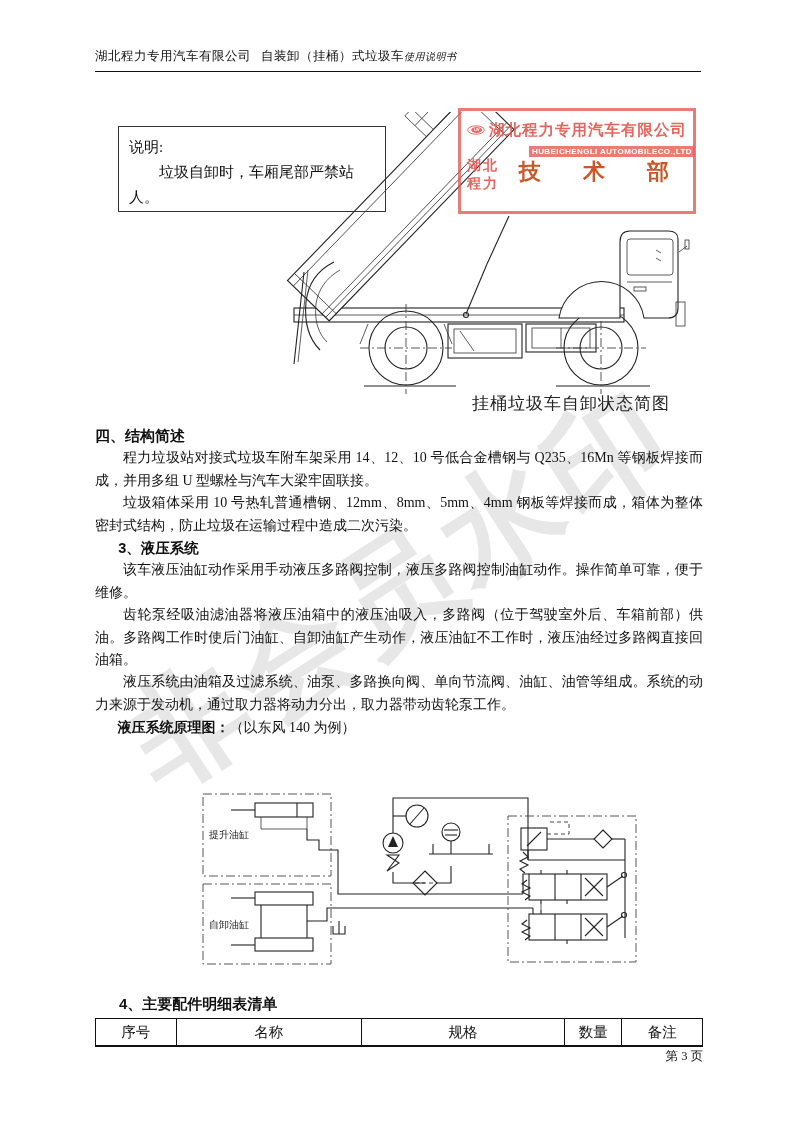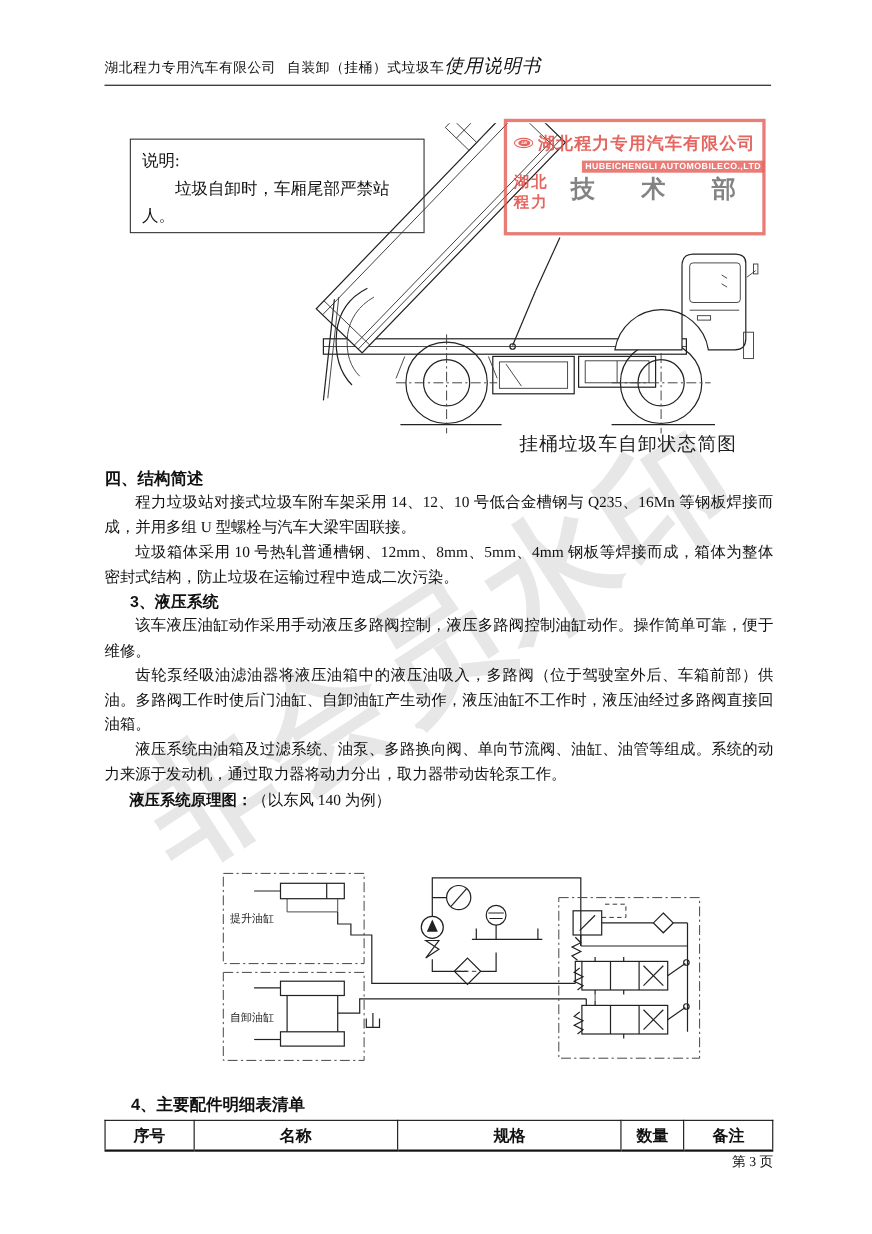--- a/index.html
+++ b/index.html
@@ -6,21 +6,21 @@
   body{
     width:793px;height:1122px;position:relative;background:#ffffff;
     font-family:"Liberation Serif","DejaVu Serif",serif;color:#111;
     overflow:hidden;
   }
   .abs{position:absolute;}
   
   #hdr{left:95px;top:48px;width:606px;border-bottom:1.6px solid #111;
        padding-bottom:6px;font-size:12.5px;letter-spacing:.5px;}
   #hdr .product{margin-left:10px;}
-  #hdr .suffix{font-size:17px;font-style:italic;}
+  #hdr .suffix{font-size:10px;font-style:italic;}
   
   #wm{left:60px;top:380px;width:680px;height:420px;z-index:0;
       display:flex;align-items:center;justify-content:center;
       transform:rotate(-33deg);transform-origin:center;
       font-size:118px;font-weight:bold;color:rgba(175,175,175,0.30);
       white-space:nowrap;letter-spacing:6px;pointer-events:none;
       font-family:"Liberation Sans","DejaVu Sans",sans-serif;}
   
   #notebox{left:118px;top:126px;width:268px;height:86px;border:1.6px solid #333;
            z-index:3;background:transparent;font-size:15px;line-height:25px;
@@ -35,38 +35,38 @@
          border:3px solid rgba(226,80,73,.85);box-sizing:border-box;
          padding:4px 6px;opacity:.88;
          font-family:"Liberation Sans","DejaVu Sans",sans-serif;}
   #stamp .row1{display:flex;align-items:center;gap:4px;}
   #stamp .cn{color:#e25049;font-weight:bold;font-size:15.5px;letter-spacing:1px;white-space:nowrap;}
   #stamp .en{margin-left:62px;background:rgba(226,80,73,.85);color:#fff;
              font-size:8px;font-weight:bold;padding:1px 3px;letter-spacing:.4px;
              white-space:nowrap;width:fit-content;margin-top:1px;}
   #stamp .row3{display:flex;}
   #stamp .brand{color:#e25049;font-size:14px;font-weight:bold;letter-spacing:2px;}
-  #stamp .dept{color:#737373;font-size:22px;font-weight:bold;letter-spacing:18px;margin-left:16px;white-space:nowrap;}
+  #stamp .dept{color:#c2410c;font-size:22px;font-weight:bold;letter-spacing:18px;margin-left:16px;white-space:nowrap;}
   
   #bodytext{left:95px;top:425px;width:608px;z-index:2;font-size:14px;line-height:22.4px;}
   .sec-title{font-weight:bold;font-size:15px;
              font-family:"Liberation Sans","DejaVu Sans",sans-serif;}
   .sub-head{font-weight:bold;font-size:14.5px;text-indent:1.6em;
             font-family:"Liberation Sans","DejaVu Sans",sans-serif;}
   .para{margin:0;text-indent:2em;text-align:justify;}
   .diagram-line{text-indent:1.6em;}
   .diagram-line .b{font-weight:bold;font-family:"Liberation Sans","DejaVu Sans",sans-serif;}
   
   #hydraulic{left:193px;top:788px;width:450px;height:192px;z-index:2;}
   
   #parts{left:95px;top:995px;width:608px;z-index:2;}
   #parts .tbl-title{font-weight:bold;font-size:15px;text-indent:1.6em;
         font-family:"Liberation Sans","DejaVu Sans",sans-serif;margin-bottom:4px;}
   #parts table{border-collapse:collapse;width:100%;table-layout:fixed;}
-  #parts th{border:1px solid #111;border-bottom:2px solid #111;font-weight:bold;
+  #parts th{border:1px solid #111;border-bottom:2px solid #111;font-weight:normal;
         font-size:14.5px;padding:3px 2px;height:20px;}
   #parts th:nth-child(1){width:13%;}
   #parts th:nth-child(2){width:31%;}
   #parts th:nth-child(3){width:34%;}
   #parts th:nth-child(4){width:9%;}
   #parts th:nth-child(5){width:13%;}
   
   #footer{left:95px;top:1048px;width:608px;text-align:right;font-size:12.5px;z-index:2;}
   svg{display:block;}
   .ln{stroke:#222;fill:none;stroke-width:1.1;}

